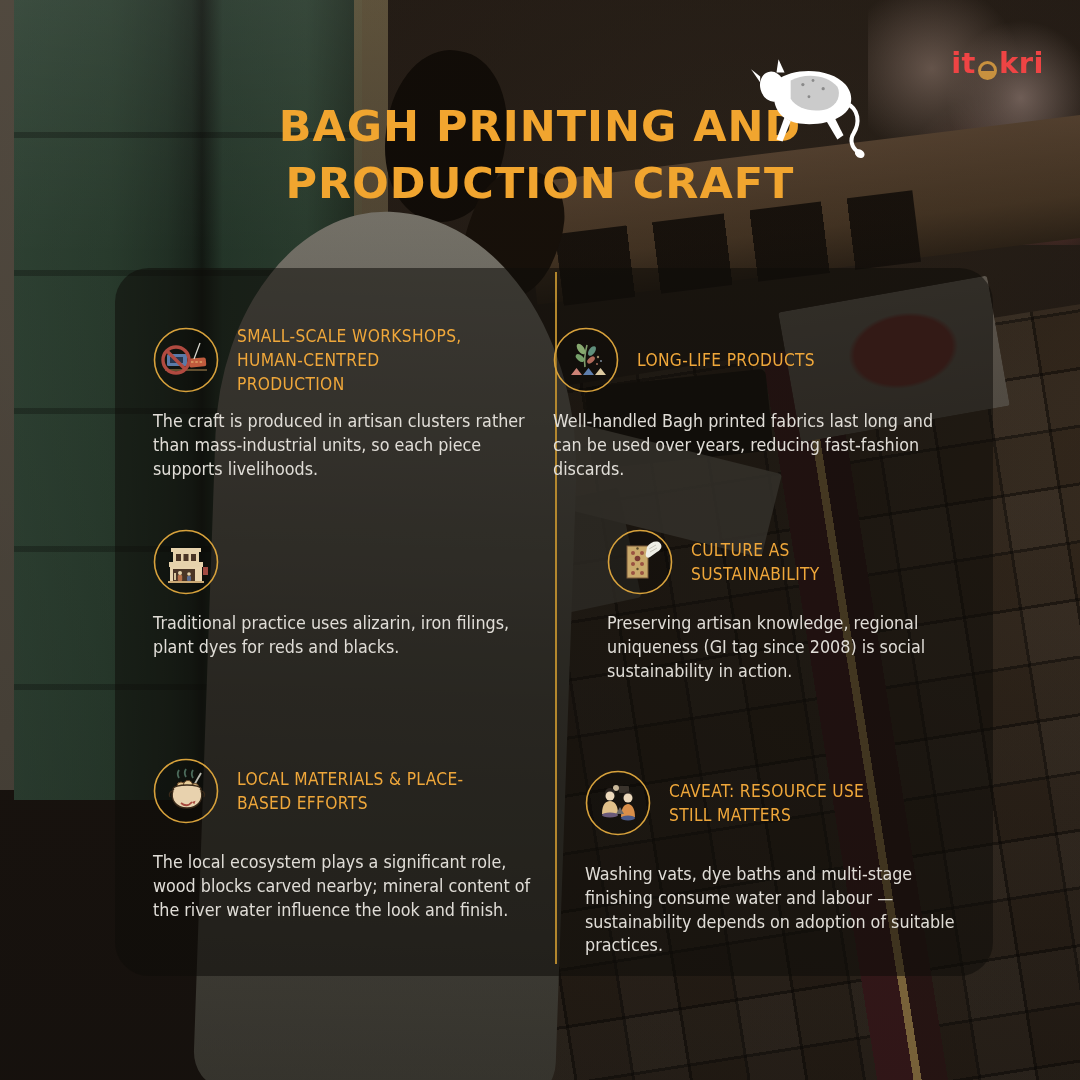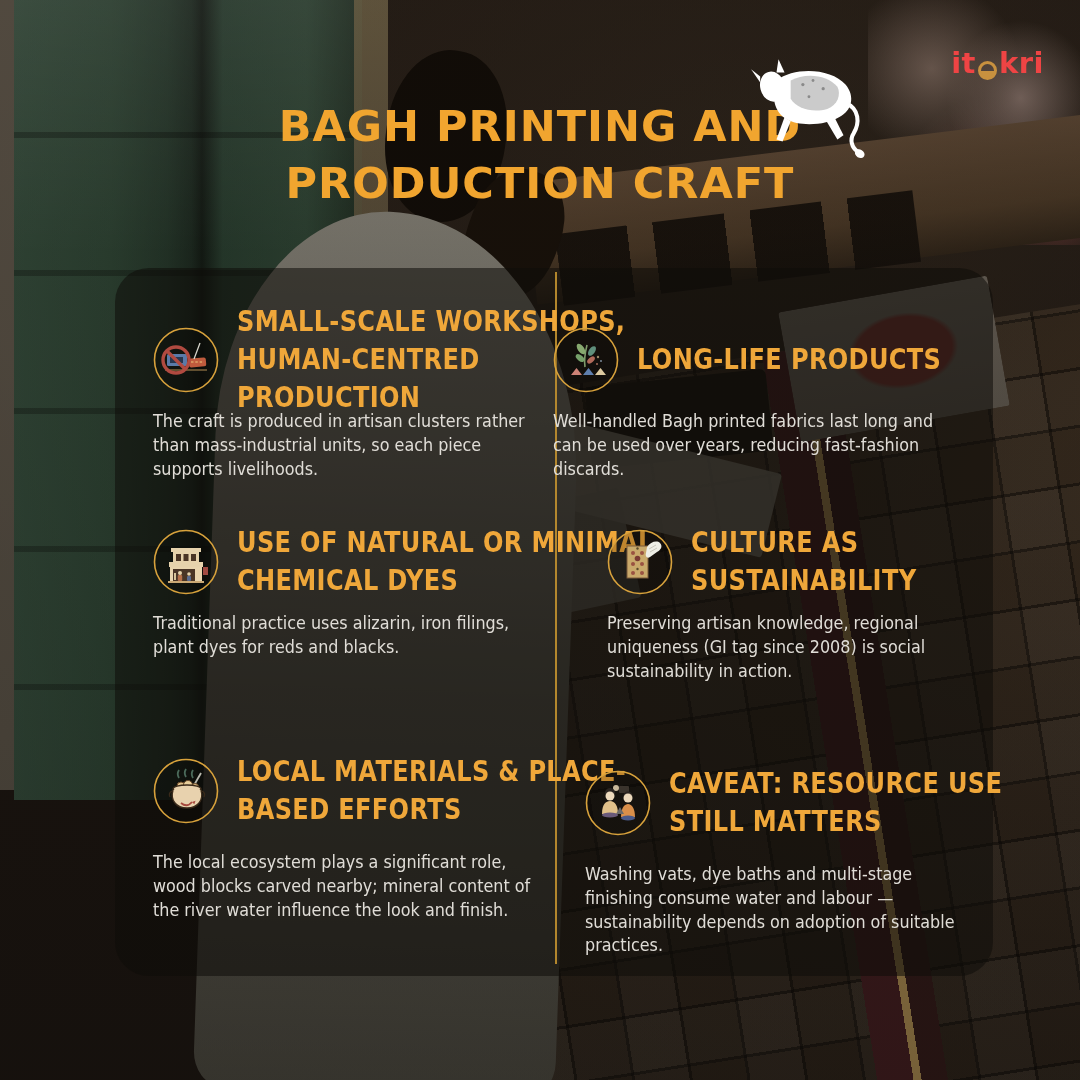--- a/index.html
+++ b/index.html
@@ -62,21 +62,21 @@
   .cow{left:746px;top:54px;width:132px;height:114px;}
 
   
   .cell{position:absolute;width:424px;}
   #c1{left:153px;top:318px;} #c2{left:553px;top:318px;}
   #c3{left:153px;top:520px;} #c4{left:585px;top:520px;margin-left:22px;}
   #c5{left:153px;top:749px;} #c6{left:585px;top:761px;}
   .cell-head{display:flex;align-items:center;gap:18px;height:84px;}
   .icon-wrap{width:66px;height:66px;flex:0 0 66px;}
   svg.icon{width:66px;height:66px;display:block;}
-  .heading{color:#efa73a;font-weight:bold;font-size:28px;line-height:1.35;letter-spacing:.4px;}
+  .heading{color:#efa73a;font-weight:normal;font-size:18px;line-height:1.35;letter-spacing:.4px;}
   .heading .hl{display:block;white-space:nowrap;transform:scaleX(.86);transform-origin:0 50%;}
   .body-text{margin-top:8px;color:#e0ddd7;font-size:17px;line-height:1.4;width:420px;
     transform:scaleX(.94);transform-origin:0 0;}
   .row3 .body-text{margin-top:18px;}
 </style>
 </head>
 <body>
 
 <div id="canvas">
 
@@ -191,24 +191,20 @@
           <rect x="20" y="40" width="22" height="12" fill="#4a3526"></rect>
           <rect x="21" y="44" width="2" height="7" fill="#d8c49a"></rect>
           <circle cx="27" cy="44" r="2" fill="#e6d2ac"></circle>
           <rect x="24.8" y="46" width="4.4" height="6" rx="1" fill="#b5704a"></rect>
           <circle cx="36" cy="45" r="1.8" fill="#e6d2ac"></circle>
           <rect x="34" y="47" width="4" height="5" rx="1" fill="#5a6a8e"></rect>
           <rect x="50" y="38" width="5" height="8" fill="#a04a42"></rect>
           <rect x="15" y="52" width="36" height="2" fill="#caa874"></rect>
         </svg>
       </div>
-      <div class="heading">
-        <span class="hl">USE OF NATURAL OR MINIMAL</span>
-        <span class="hl">CHEMICAL DYES</span>
-      </div>
     </div>
     <div class="body-text">Traditional practice uses alizarin, iron filings, plant dyes for reds and blacks.</div>
   </div>
 
   <div class="cell" id="c4">
     <div class="cell-head">
       <div class="icon-wrap">
         <svg class="icon" viewBox="0 0 66 66">
           <circle cx="33" cy="33" r="31.5" fill="rgba(0,0,0,0.2)" stroke="#d8a23c" stroke-width="1.6"></circle>
           <rect x="20" y="17" width="21" height="32" fill="#c9a96b" stroke="#7a5a3a" stroke-width="1"></rect>

